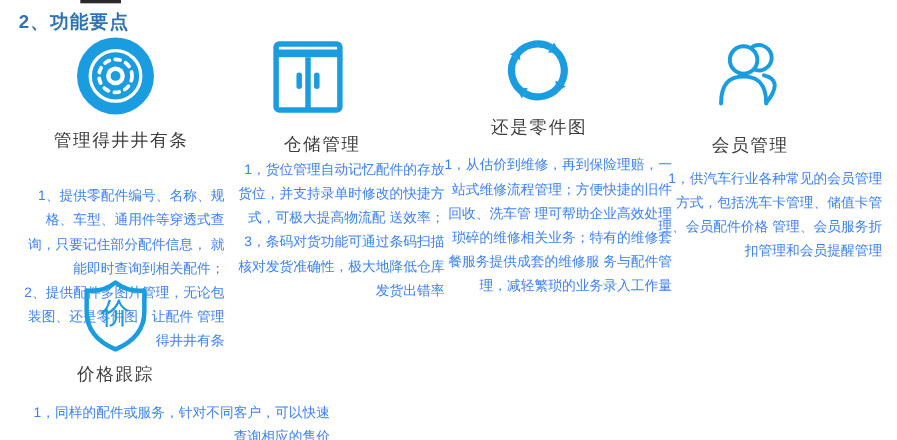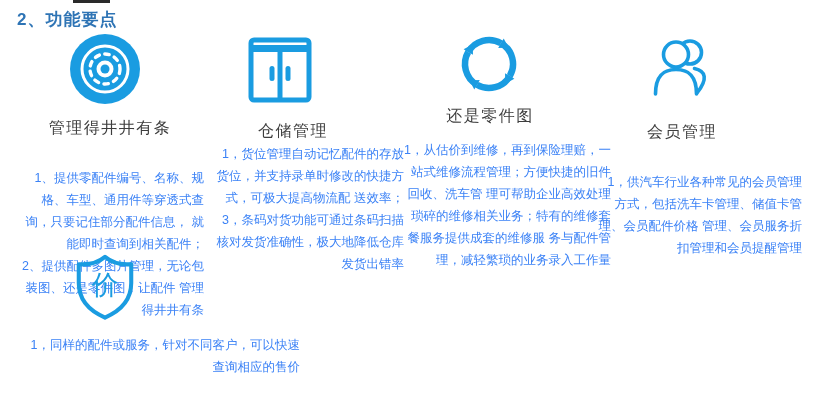--- a/index.html
+++ b/index.html
@@ -29,21 +29,21 @@
   #f2 .icon-wrap{width:64px;height:66px;margin-left:36px;}
   #f2 .feature-title{width:162px;margin-top:18px;}
   #f2 .feature-text{margin-top:1px;}
   #f3{left:403px;top:30px;width:208px;}
   #f3 .icon-wrap{width:68px;height:68px;margin-left:52px;}
   #f3 .feature-title{width:174px;margin-top:8px;}
   #f3 .feature-text{margin-top:12px;}
   #f4{left:598px;top:36px;width:204px;}
   #f4 .icon-wrap{width:64px;height:66px;margin-left:53px;}
   #f4 .feature-title{width:168px;margin-top:20px;}
-  #f4 .feature-text{margin-top:28px;}
+  #f4 .feature-text{margin-top:8px;}
   #f5{left:22px;top:253px;width:280px;}
   #f5 .icon-wrap{width:66px;height:68px;margin-left:50px;}
   #f5 .feature-title{width:166px;margin-top:9px;}
   #f5 .feature-text{margin-top:13px;width:278px;}
   .shield-glyph{
     position:absolute;left:0;top:14px;width:66px;text-align:center;
     font-size:27px;color:#1a9ce1;font-weight:400;
   }
 </style>
 </head>
@@ -123,17 +123,18 @@
     </div>
   </div>
 
   <div class="feature" id="f5">
     <div class="icon-wrap">
       <svg width="66" height="68" viewBox="0 0 66 70">
         <path d="M33 4 C 39 9 49 12.5 60 11.5 L 60 31 C 60 50 47 60.5 33 66.5 C 19 60.5 6 50 6 31 L 6 11.5 C 17 12.5 27 9 33 4 Z" fill="none" stroke="#1a9ce1" stroke-width="4.2" stroke-linejoin="round"></path>
       </svg>
       <span class="shield-glyph">价</span>
     </div>
+    <div class="feature-title">价格跟踪</div>
     <div class="feature-text">
       <p>1，同样的配件或服务，针对不同客户，可以快速查询相应的售价</p>
     </div>
   </div>
 </div>
 
 </body></html>

